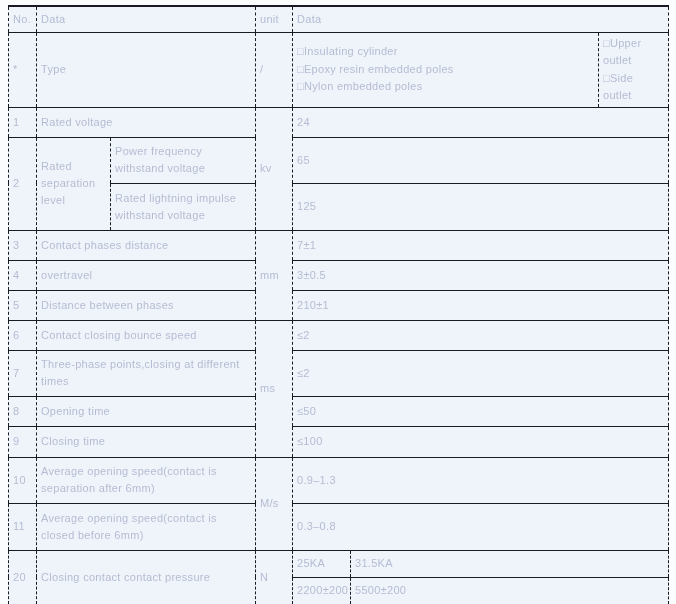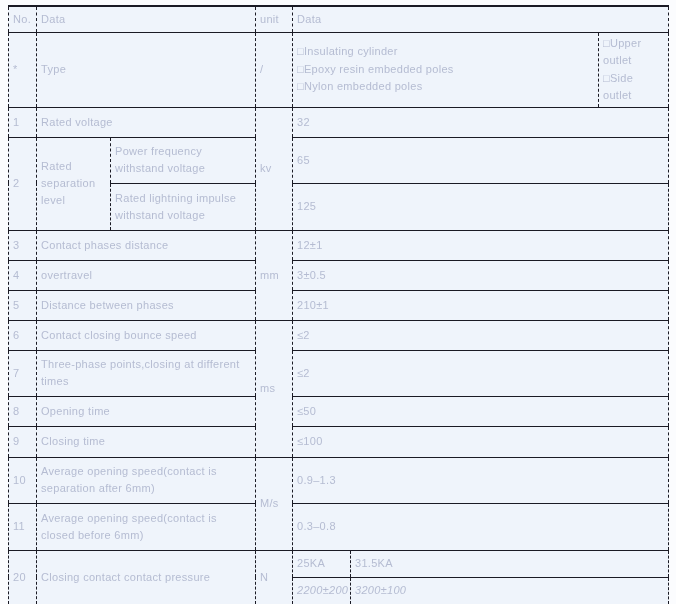--- a/index.html
+++ b/index.html
@@ -33,21 +33,21 @@
     line-height: 1.55;
     overflow: hidden;
   }
   tr.h26 { height: 26px; }
   tr.h66 { height: 66px; }
   tr.h30 { height: 30px; }
   tr.h31 { height: 31px; }
   tr.h46 { height: 46px; }
   tr.h47 { height: 47px; margin-top: 46px; }
   tr.h27 { height: 27px; }
-  tr.h28 { height: 28px; font-style: italic; }
+  tr.h28 { height: 28px; }
   .opt { line-height: 1.6; }
 </style>
 </head>
 <body>
 
 <div class="wrap">
 <table class="spec">
   <colgroup>
     <col style="width:28px">
     <col style="width:74px">
@@ -78,40 +78,40 @@
     <td>
       <div class="opt">□Upper outlet</div>
       <div class="opt">□Side outlet</div>
     </td>
   </tr>
 
   <tr class="h30">
     <td>1</td>
     <td colspan="2">Rated voltage</td>
     <td rowspan="3">kv</td>
-    <td colspan="3">32</td>
+    <td colspan="3">24</td>
   </tr>
 
   <tr class="h46">
     <td rowspan="2">2</td>
     <td rowspan="2">Rated separation level</td>
     <td>Power frequency withstand voltage</td>
     <td colspan="3">65</td>
   </tr>
 
   <tr class="h47">
     <td>Rated lightning impulse withstand voltage</td>
     <td colspan="3">125</td>
   </tr>
 
   <tr class="h30">
     <td>3</td>
     <td colspan="2">Contact phases distance</td>
     <td rowspan="3">mm</td>
-    <td colspan="3">12±1</td>
+    <td colspan="3">7±1</td>
   </tr>
 
   <tr class="h30">
     <td>4</td>
     <td colspan="2">overtravel</td>
     <td colspan="3">3±0.5</td>
   </tr>
 
   <tr class="h30">
     <td>5</td>
@@ -160,17 +160,17 @@
   <tr class="h27">
     <td rowspan="2">20</td>
     <td colspan="2" rowspan="2">Closing contact contact pressure</td>
     <td rowspan="2">N</td>
     <td>25KA</td>
     <td colspan="2">31.5KA</td>
   </tr>
 
   <tr class="h28">
     <td>2200±200</td>
-    <td colspan="2">3200±100</td>
+    <td colspan="2">5500±200</td>
   </tr>
 </tbody>
     </table>
 </div>
 
 </body></html>

